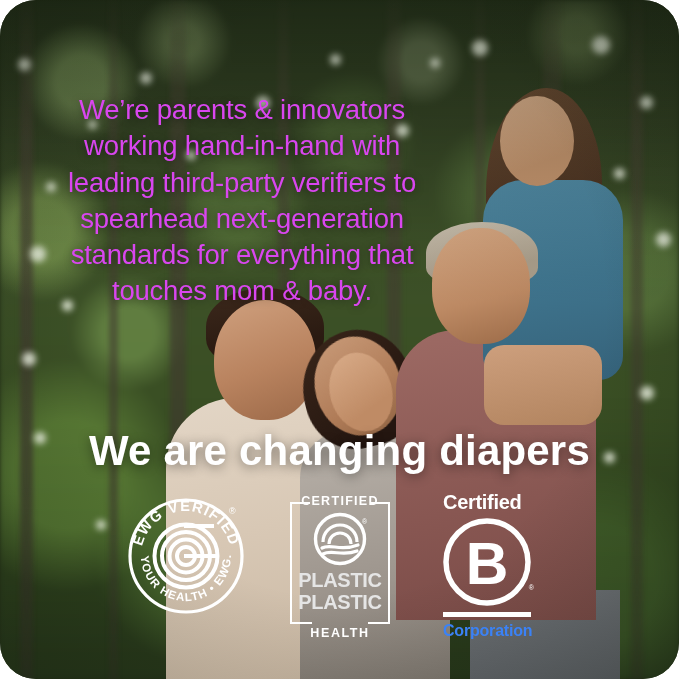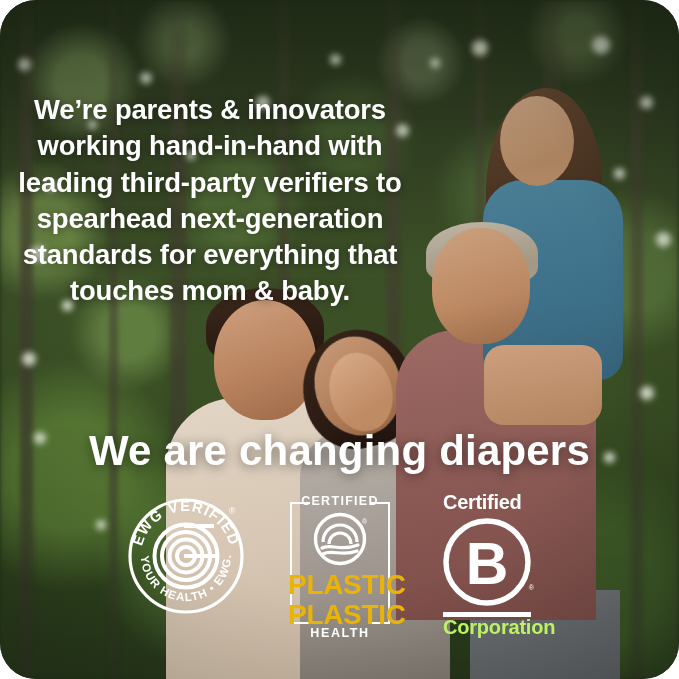--- a/index.html
+++ b/index.html
@@ -87,23 +87,23 @@
 
   
   .headline {
     position: absolute; top: 32px; left: 0; width: 679px;
     text-align: center;
     font-size: 43px; font-weight: bold; color: #ffffff;
     letter-spacing: -.3px; line-height: 1.05;
     text-shadow: 0 1px 10px rgba(0,0,0,.42);
   }
   .subcopy {
-    position: absolute; top: 92px; left: 8px; width: 404px;
+    position: absolute; top: 92px; left: 40px; width: 404px;
     text-align: center;
-    font-size: 27.5px; font-weight: bold; color: #ffffff;
+    font-size: 27.5px; font-weight: normal; color: #d946ef;
     line-height: 1.32; letter-spacing: -.2px;
     text-shadow: 0 1px 9px rgba(0,0,0,.40);
   }
   .tagline {
     position: absolute; top: 427px; left: 0; width: 679px;
     text-align: center;
     font-size: 42px; font-weight: bold; color: #ffffff;
     letter-spacing: .2px;
     text-shadow: 0 2px 12px rgba(0,0,0,.45);
   }
@@ -124,35 +124,35 @@
   .pn-b-l    { left:0; top:0; width:2px; height:100%; }
   .pn-b-r    { right:0; top:0; width:2px; height:100%; }
   .pn-b-bl-h { left:0; bottom:0; width:22px; height:2px; }
   .pn-b-br-h { right:0; bottom:0; width:22px; height:2px; }
   .pn-certified {
     position:absolute; left:0; top:2px; width:104px; text-align:center;
     font-size:12.5px; font-weight:bold; color:#fff; letter-spacing:1.3px;
   }
   .pn-logo { position:absolute; left:50%; top:20px; transform:translateX(-50%); }
   .pn-words {
-    position:absolute; left:0; top:78px; width:104px; text-align:right;
-    font-size:28px; font-weight:bold; color:#eab308; line-height:1.08; letter-spacing:-.3px;
+    position:absolute; left:0; top:78px; width:104px; text-align:center;
+    font-size:20px; font-weight:bold; color:#e5e5e5; line-height:1.08; letter-spacing:-.3px;
   }
   .pn-product {
     position:absolute; left:50%; bottom:-2px; transform:translateX(-50%);
     font-size:12.5px; font-weight:bold; color:#fff; letter-spacing:1.6px;
     padding:0 8px;
   }
 
   
   .bcorp { position: absolute; left: 443px; top: 0px; width: 90px; height: 146px; }
   .bc-certified { font-size:20px; font-weight:bold; color:#fff; letter-spacing:-.3px; line-height:1; }
   .bc-mark { margin-top:6px; }
   .bc-rule { width:88px; height:5px; background:#fff; margin-top:6px; }
-  .bc-corp { font-size:20px; font-weight:bold; color:#bef264; letter-spacing:-.2px; line-height:1; }
+  .bc-corp { font-size:16px; font-weight:bold; color:#3b82f6; letter-spacing:-.2px; margin-top:6px; line-height:1; }
   .bc-reg { position:absolute; right:-1px; top:92px; font-size:7px; color:#fff; }
 </style>
 </head>
 <body>
 
 <div class="card" style="border-radius: 36px;">
 
   <div class="photo">
     <div class="forest"></div>
     <div id="trunk-layer">

